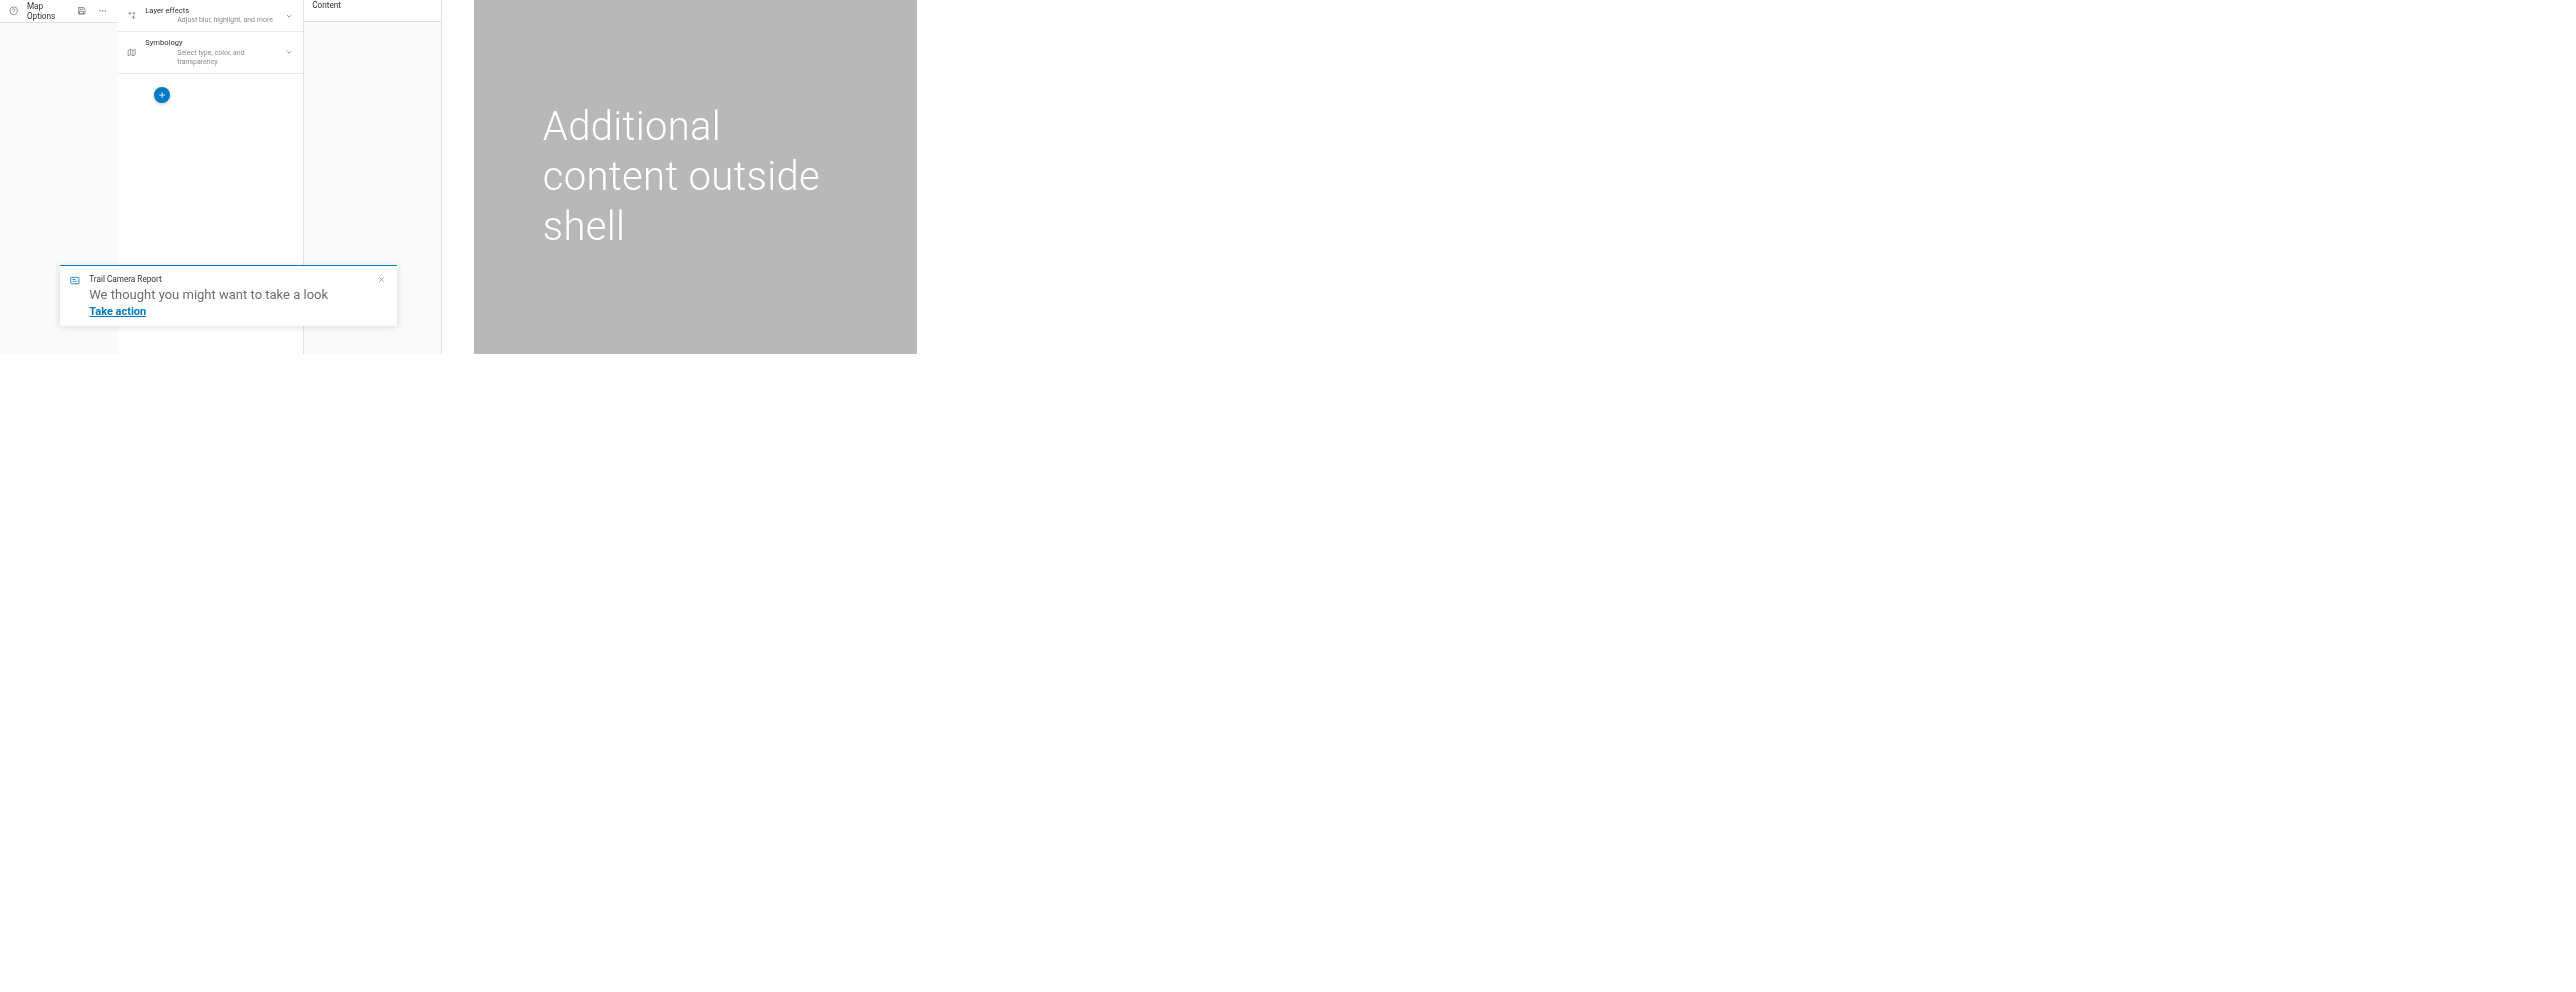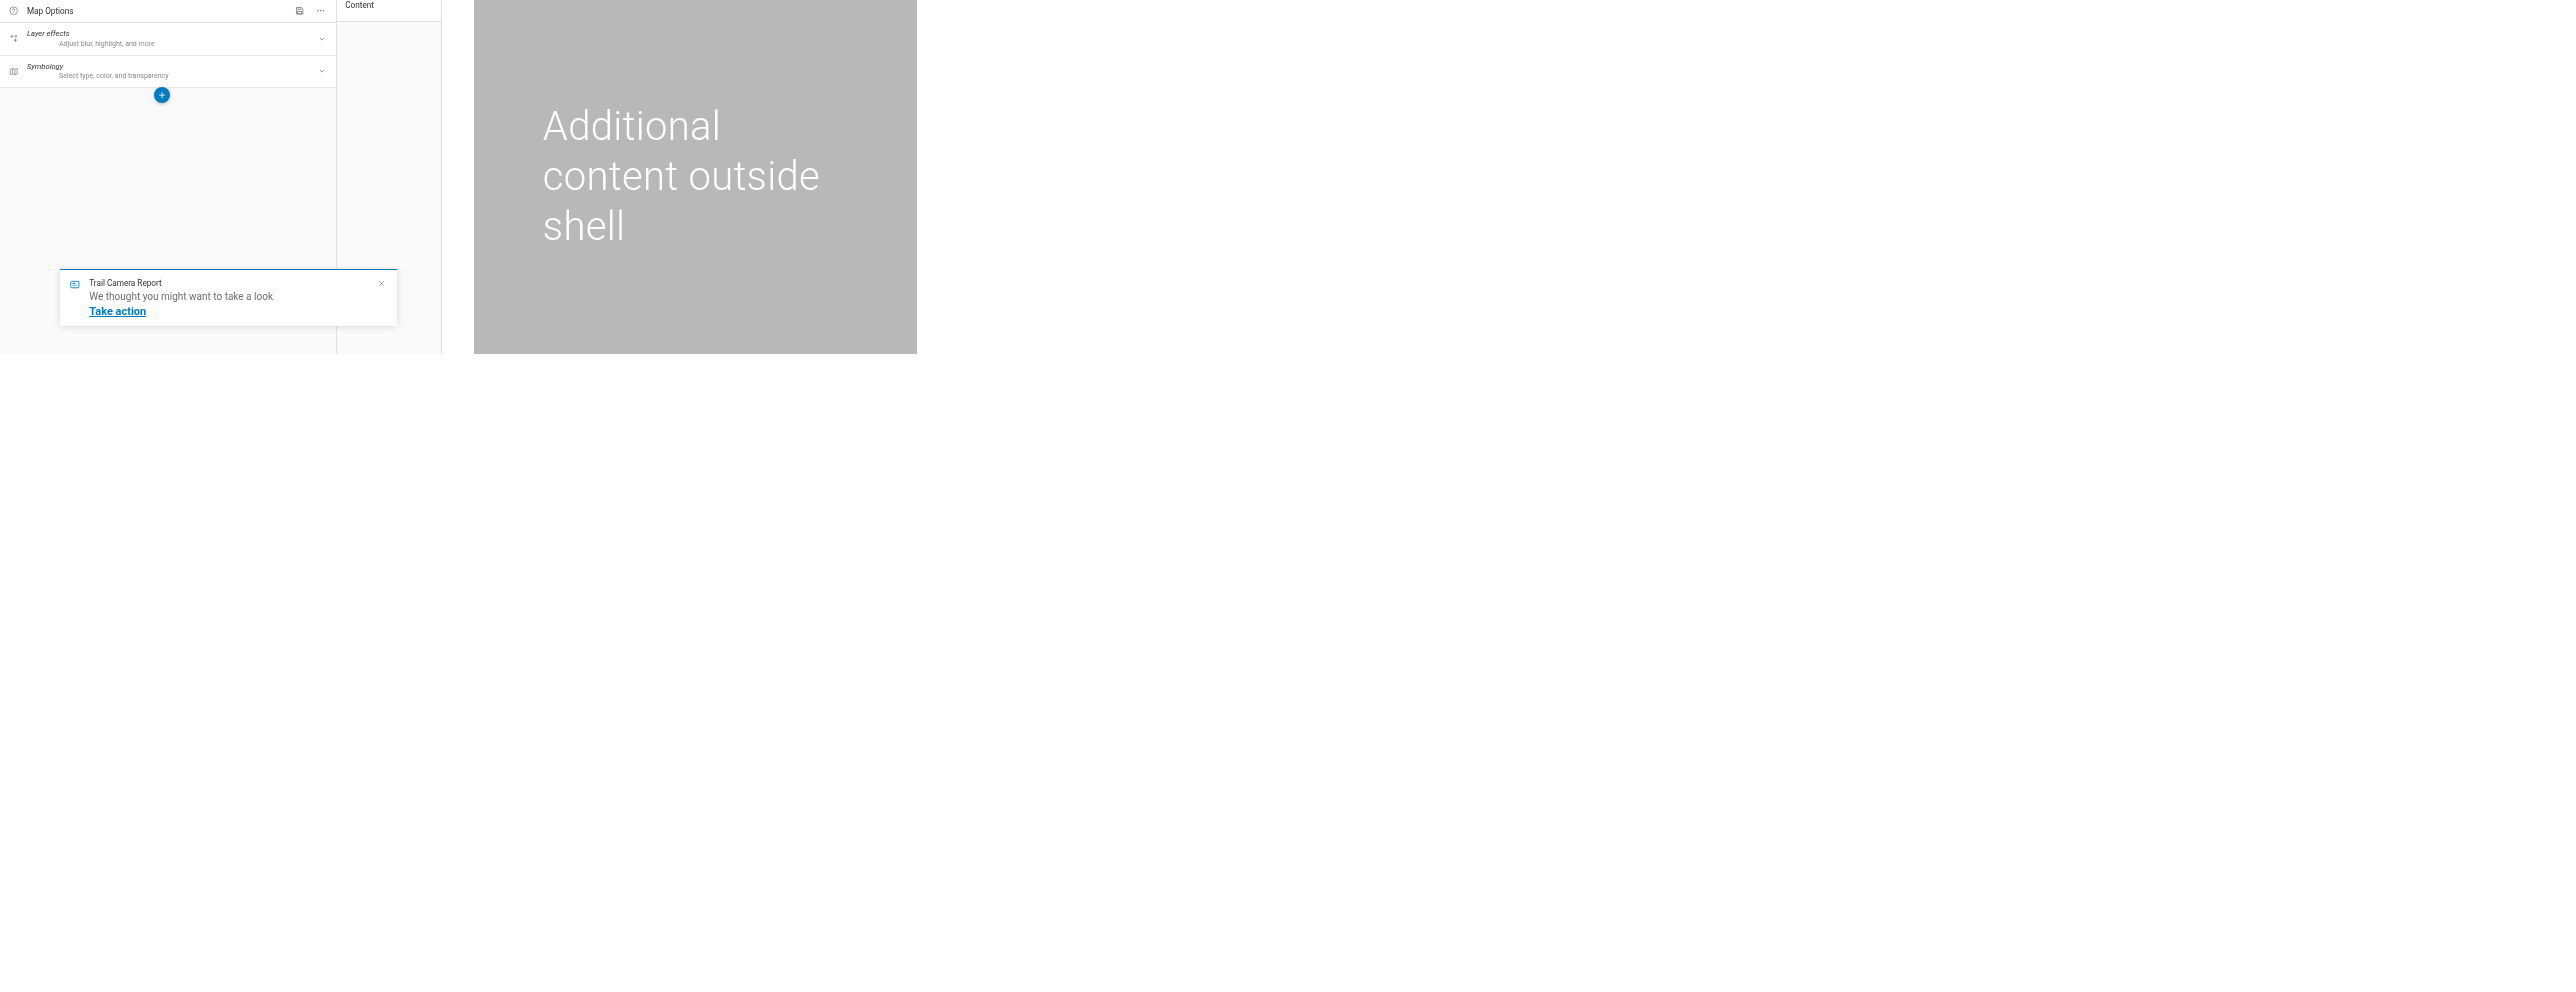--- a/index.html
+++ b/index.html
@@ -13,27 +13,27 @@
     height: 354px;
     width: 917px;
   }
   .shell {
     display: flex;
     width: 459px;
     height: 100%;
     border-right: 0.6px solid #e0e0e0;
   }
   .left-panel {
-    width: 337px;
+    width: 304px;
     height: 100%;
     background: #fafafa;
     border-right: 0.6px solid #e0e0e0;
     position: relative;
     display: flex;
-    flex-direction: column;
+    flex-direction: row;
   }
   .panel-header {
     display: flex;
     align-items: center;
     height: 23.4px;
     padding: 0 5.9px 0 8.2px;
     background: #ffffff;
     border-bottom: 0.6px solid #e0e0e0;
   }
   .panel-header .help-icon {
@@ -80,21 +80,21 @@
     width: 10.6px;
     height: 10.6px;
     color: #6e6e6e;
     display: flex;
     align-items: center;
     justify-content: center;
     margin-right: 8.2px;
     flex-shrink: 0;
   }
   .option-text { flex: 1; min-width: 0; }
-  .option-title { font-size: 7.6px; color: #323232; line-height: 1.3; font-style: italic; }
+  .option-title { font-size: 7.6px; color: #323232; line-height: 1.3; }
   .option-sub { font-size: 7px; color: #8a8a8a; line-height: 1.3; margin-top: 0.6px; margin-left: 32px; }
   .chevron {
     color: #6e6e6e;
     display: flex;
     align-items: center;
     justify-content: center;
     width: 10.6px;
     height: 10.6px;
     flex-shrink: 0;
   }
@@ -133,21 +133,21 @@
     height: 11.7px;
     display: flex;
     align-items: center;
     justify-content: center;
     margin-right: 8.2px;
     margin-top: 1.2px;
     flex-shrink: 0;
   }
   .notice-body { flex: 1; }
   .notice-title { font-size: 8.2px; color: #323232; line-height: 1.4; }
-  .notice-msg { font-size: 10px; color: #6e6e6e; line-height: 1.4; margin-top: 0.6px; }
+  .notice-msg { font-size: 13px; color: #6e6e6e; line-height: 1.4; margin-top: 0.6px; }
   .notice-link {
     font-size: 11px;
     color: #007ac2;
     font-weight: 700;
     text-decoration: underline;
     cursor: pointer;
     display: inline-block;
     margin-top: 0.6px;
   }
   .notice-close {

